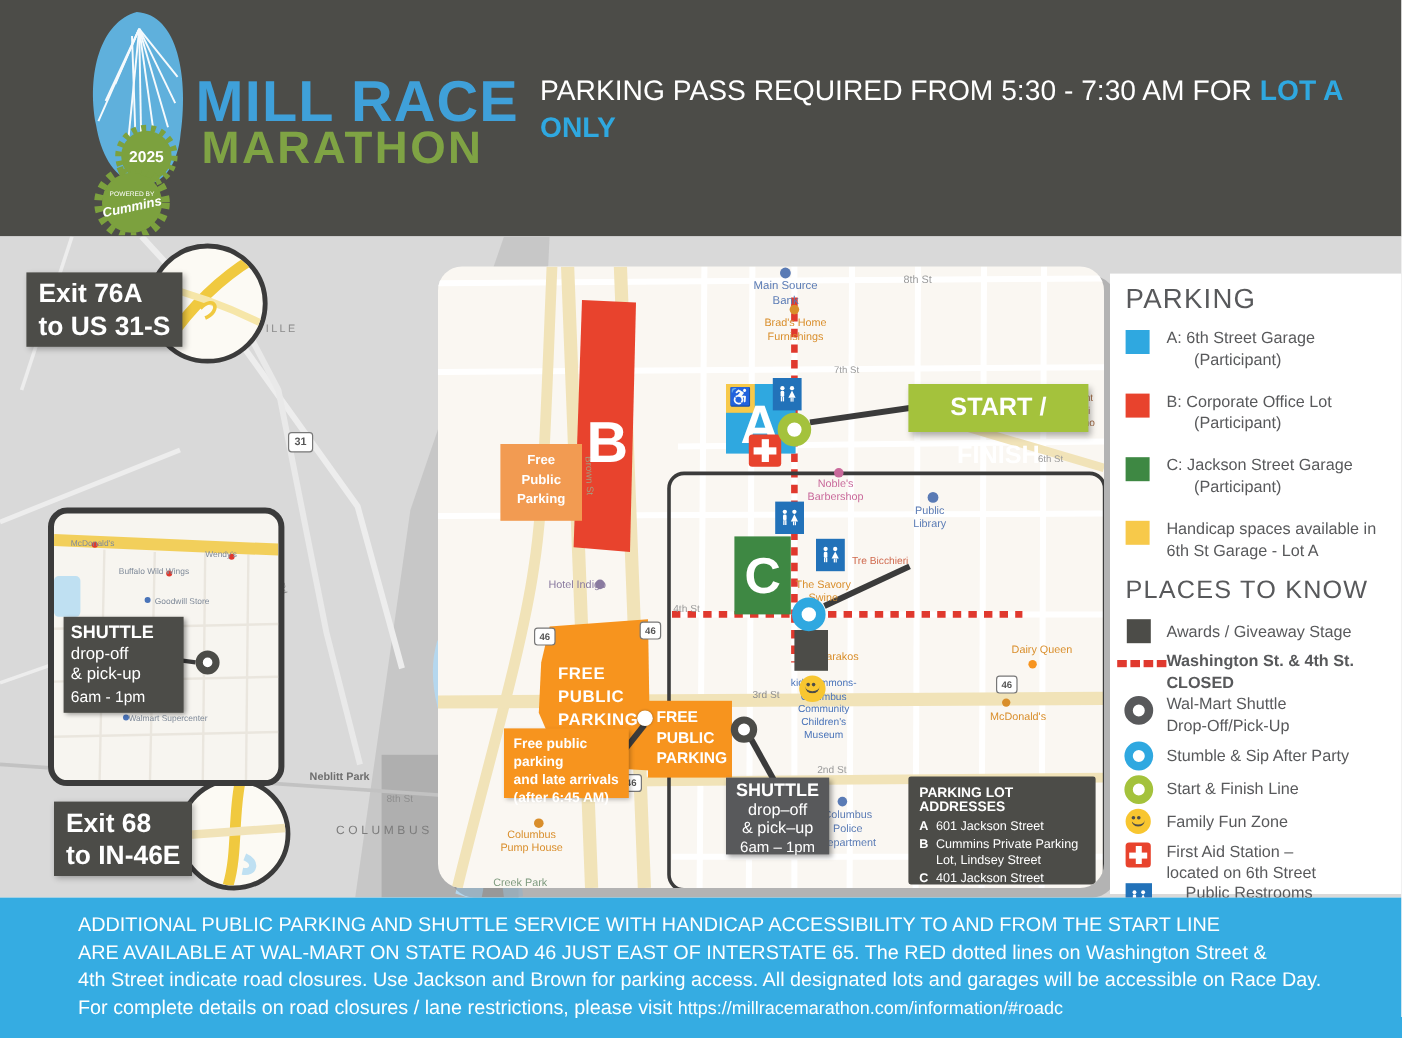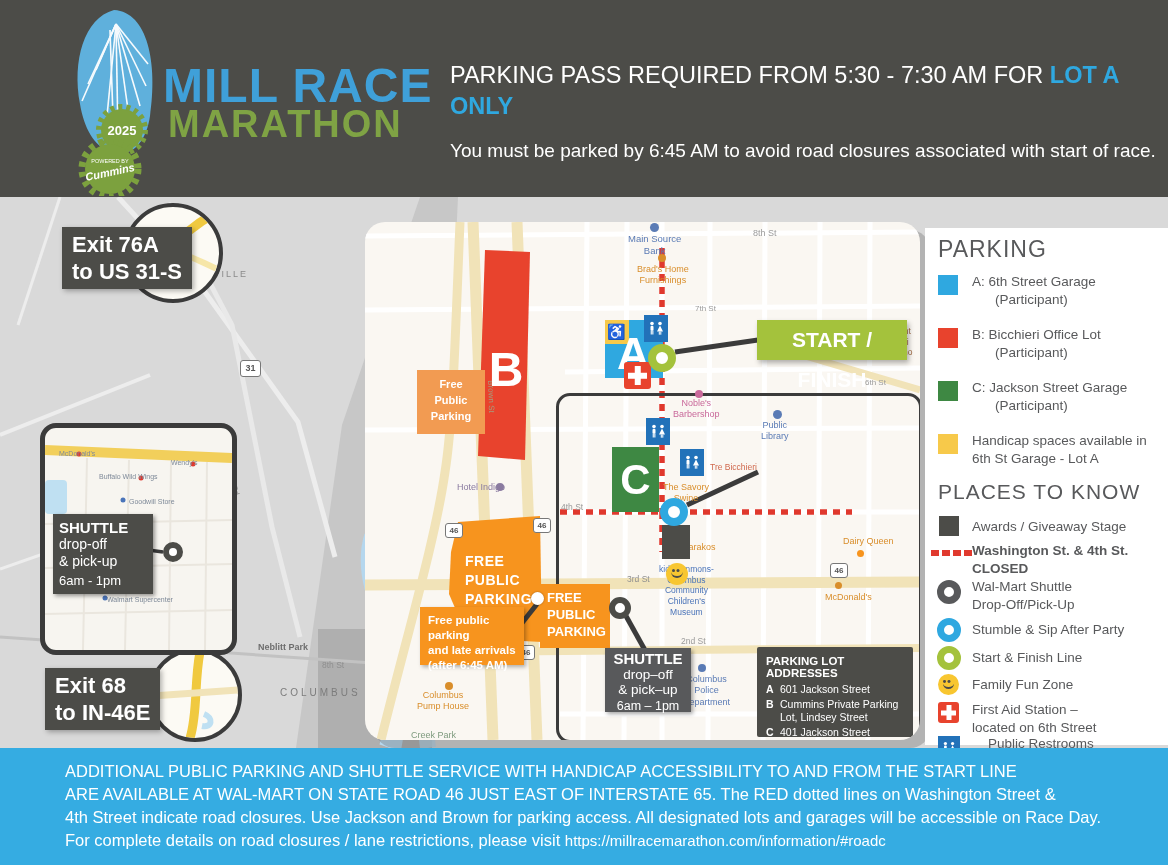--- a/index.html
+++ b/index.html
@@ -103,21 +103,20 @@
       <circle cx="48" cy="163" r="25" fill="#7CA13E"></circle>
       <circle cx="48" cy="163" r="28" fill="none" stroke="#7CA13E" stroke-width="7" stroke-dasharray="5 5"></circle>
       <text x="48" y="157" text-anchor="middle" font-size="5.5" fill="#fff">POWERED BY</text>
       <text x="48" y="170" text-anchor="middle" font-size="11" font-weight="bold" font-style="italic" fill="#fff" transform="rotate(-12 48 166)">Cummins</text>
     </svg>
     <div class="logo-title1">MILL RACE</div>
     <div class="logo-title2">MARATHON</div>
     <div class="hdr-text">
       <span>PARKING PASS REQUIRED FROM 5:30 - 7:30 AM FOR </span><span class="hdr-hl">LOT A ONLY</span><br>
     </div>
-    <div class="hdr-note">You must be parked by 6:45 AM to avoid road closures associated with start of race.</div>
   </div>
 
   <div class="map-section">
 
     <svg class="bg-svg" width="1168" height="551">
       <polygon points="420,0 458,0 432,551 296,551 342,228" fill="#C7C7C7"></polygon>
       <rect x="318" y="432" width="114" height="119" fill="#AFAFAF"></rect>
       <path d="M375,340 C360,390 402,430 383,470 C370,500 400,520 390,551" stroke="#B5D7EE" stroke-width="22" fill="none"></path>
       <path d="M425,300 C430,380 415,460 428,551" stroke="#B5D7EE" stroke-width="16" fill="none" opacity="0.8"></path>
       <polyline points="118,0 205,95 298,225 335,360" stroke="#EDEDED" stroke-width="5" fill="none"></polyline>
@@ -128,21 +127,21 @@
       <line x1="300,440" y1="440" x2="430" y2="470" stroke="#C2C2C2" stroke-width="3"></line>
     </svg>
 
     <div class="bg-label" style="left:188px;top:72px;letter-spacing:2px;">ORSVILLE</div>
     <div class="shield" style="left:212px;top:163px;width:19px;height:15px;line-height:15px;font-size:9px;margin-left:28px;">31</div>
     <div class="bg-label" style="left:224px;top:240px;transform:rotate(73deg);transform-origin:left top;font-size:7.5px;">N Indianapolis Rd</div>
     <div class="bg-label" style="left:258px;top:445px;color:#6E6E6E;font-weight:bold;">Neblitt Park</div>
     <div class="bg-label" style="left:280px;top:490px;letter-spacing:3px;color:#7C7C7C;font-size:10px;">COLUMBUS</div>
     <div class="bg-label" style="left:322px;top:463px;color:#8F8F8F;font-size:8.5px;">8th St</div>
 
-    <div class="exit-box" style="left:22px;top:30px;margin-left:40px;">Exit 76A
+    <div class="exit-box" style="left:22px;top:30px;">Exit 76A
 to US 31-S</div>
     <div class="circle-inset" style="left:123px;top:6px;width:92px;height:92px;">
       <svg width="92" height="92">
         <path d="M12,78 C35,45 60,22 88,6" stroke="#F0C93F" stroke-width="9" fill="none"></path>
         <path d="M2,30 C30,37 62,48 90,62" stroke="#F6E6A8" stroke-width="6" fill="none"></path>
         <path d="M40,50 C52,38 58,52 44,58" stroke="#F0C93F" stroke-width="3" fill="none"></path>
       </svg>
     </div>
 
     <div class="wm-inset">
@@ -387,21 +386,21 @@
       <div class="shield" style="left:152px;top:423px;width:16px;height:13px;line-height:13px;">46</div>
       <div class="shield" style="left:465px;top:341px;width:16px;height:13px;line-height:13px;">46</div>
     </div>
 
     <div class="legend">
       <div class="leg-title" style="top:8px;">PARKING</div>
       <div class="leg-swatch" style="top:47px;background:#2FA8E0;"></div>
       <div class="leg-text hang" style="top:45px;">A:  6th Street Garage
 (Participant)</div>
       <div class="leg-swatch" style="top:100px;background:#E8432D;"></div>
-      <div class="leg-text hang" style="top:98px;">B:  Bicchieri Office Lot
+      <div class="leg-text hang" style="top:98px;">B:  Corporate Office Lot
 (Participant)</div>
       <div class="leg-swatch" style="top:153px;background:#3E8843;"></div>
       <div class="leg-text hang" style="top:151px;">C:  Jackson Street Garage
 (Participant)</div>
       <div class="leg-swatch" style="top:206px;background:#F7C94A;"></div>
       <div class="leg-text" style="top:204px;">Handicap spaces available in
 6th St Garage - Lot A</div>
 
       <div class="leg-title" style="top:252px;font-size:21px;">PLACES TO KNOW</div>
       <div class="leg-icon" style="left:14px;top:288px;width:20px;height:20px;background:#4C4C48;"></div>

